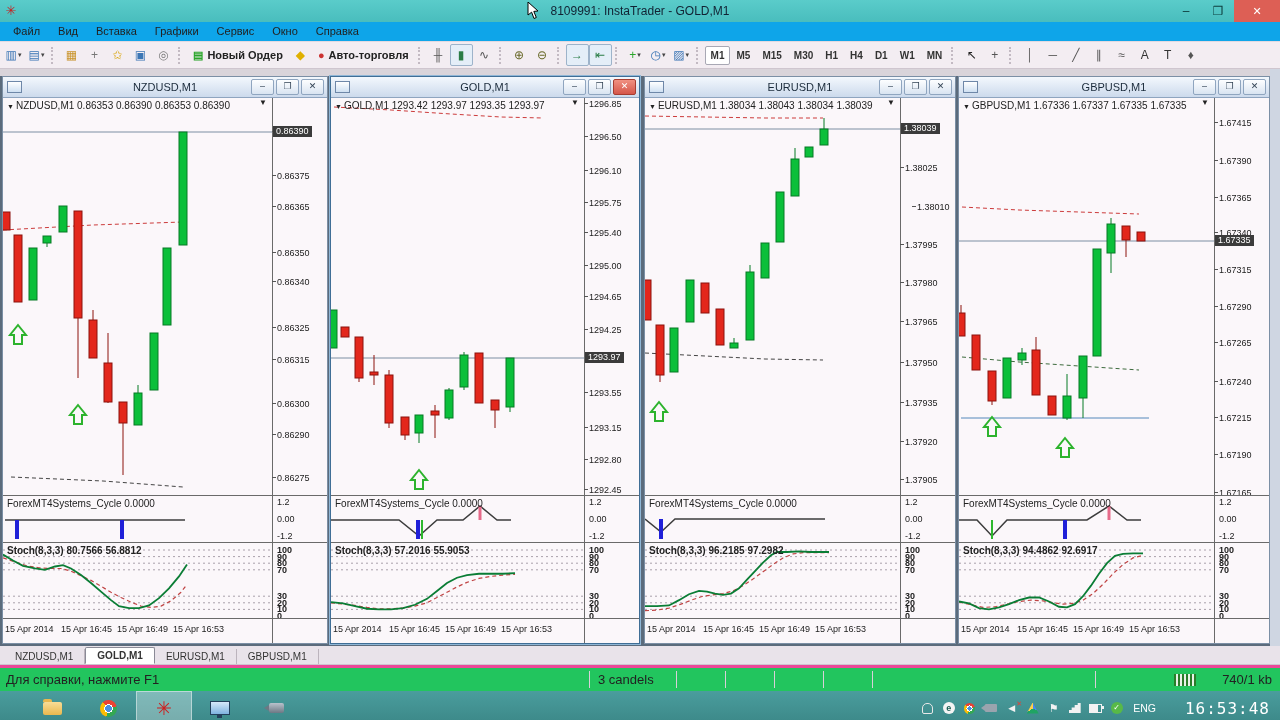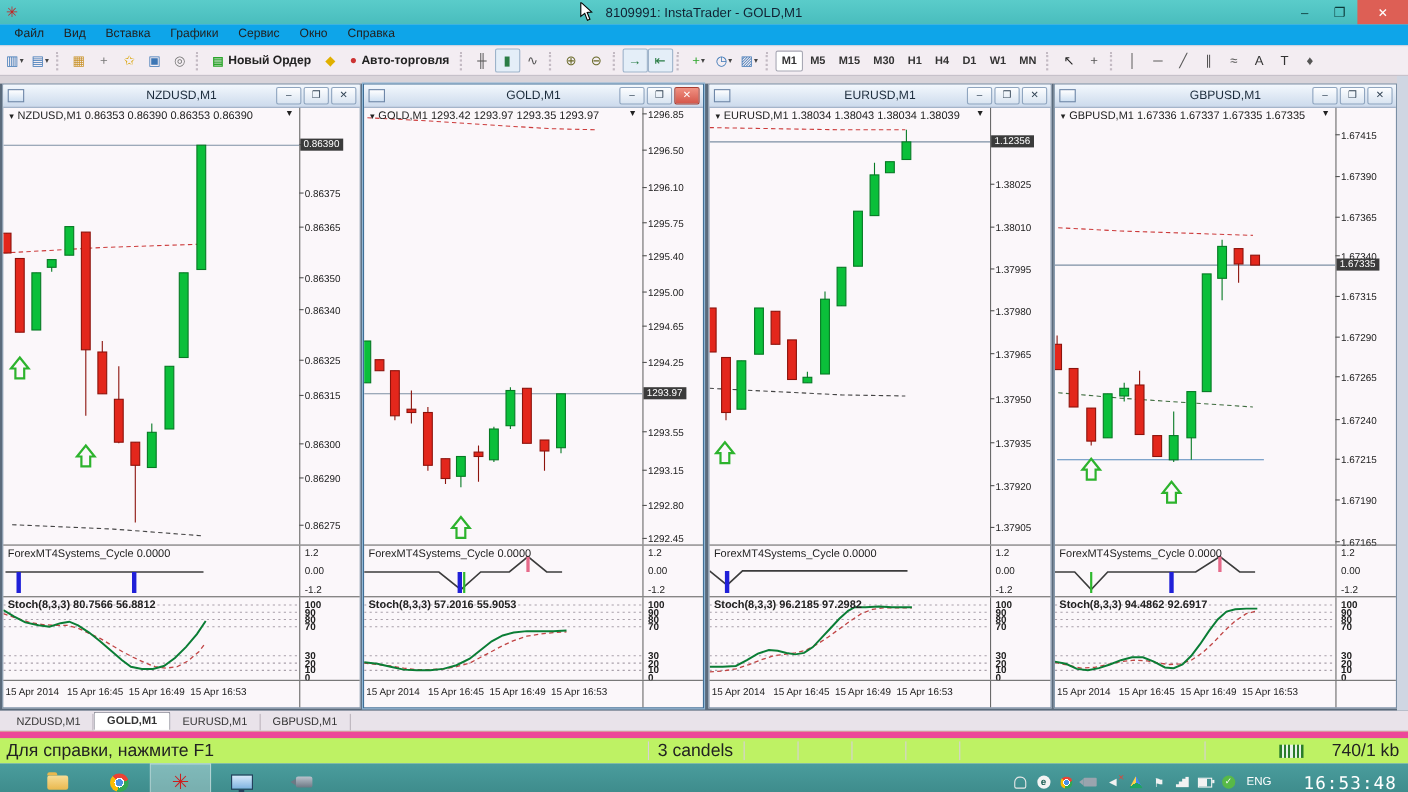--- a/index.html
+++ b/index.html
@@ -57,21 +57,21 @@
   .ohlc{position:absolute;top:2px;left:4px;font-size:10px;color:#222;z-index:3;white-space:nowrap;}
   .ohlc-caret{font-size:7px;color:#222;margin-right:2px;}
   .shift-marker{position:absolute;top:0;right:60px;color:#222;font-size:8px;z-index:3;}
   .ind-label{position:absolute;top:2px;left:4px;font-size:10px;color:#222;z-index:3;white-space:nowrap;}
   .time-labels span{position:absolute;top:5px;font-size:9px;color:#222;white-space:nowrap;}
   
   .tabbar{height:18px;background:#e9e3ea;display:flex;align-items:flex-end;padding-left:4px;border-bottom:1px solid #cfc6cf;}
   .tab{font-size:10px;color:#333;padding:2px 11px 2px;border-right:1px solid #bcb4bd;}
   .tab.active{background:#fff;border:1px solid #8a8a96;border-bottom:1px solid #fff;border-radius:2px 2px 0 0;font-weight:bold;}
   
-  .statusbar{height:23px;background:#bef264;display:flex;align-items:center;font-size:16px;color:#222;border-top:6px solid #ec4899;}
+  .statusbar{height:23px;background:#22c55e;display:flex;align-items:center;font-size:13px;color:#222;border-top:3px solid #ec4899;}
   .sb-help{width:583px;padding-left:6px;}
   .sb-cell{height:17px;border-left:1px solid #d8d0d8;display:flex;align-items:center;padding:0 8px;}
   .sb-candles{width:70px;}
   .sb-empty{width:32px;}
   .sb-last{margin-left:auto;width:168px;justify-content:flex-end;gap:26px;border-left:1px solid #d8d0d8;}
   .sb-bars{width:22px;height:12px;background:repeating-linear-gradient(90deg,#2a7d2a 0 2px,#e8f2e8 2px 4px);}
   
   .taskbar{height:34px;background:linear-gradient(#4a9d9d,#3b8787);display:flex;align-items:center;padding-left:24px;}
   .task-btn{width:56px;height:34px;display:flex;align-items:center;justify-content:center;}
   .task-btn.active{background:rgba(255,255,255,.30);box-shadow:inset 0 0 0 1px rgba(255,255,255,.45);}
@@ -532,29 +532,29 @@
                 <rect x="146" y="61" width="8" height="37" fill="#0bbf3a" stroke="#067a24"></rect>
                 <line x1="164" y1="49" x2="164" y2="59" stroke="#067a24"></line>
                 <rect x="160" y="49" width="8" height="10" fill="#0bbf3a" stroke="#067a24"></rect>
                 <line x1="179" y1="20" x2="179" y2="47" stroke="#067a24"></line>
                 <rect x="175" y="31" width="8" height="16" fill="#0bbf3a" stroke="#067a24"></rect>
                 <path d="M14 304 l8 10 h-4 v9 h-8 v-9 h-4 Z" fill="none" stroke="#2db32d" stroke-width="2"></path>
               </svg>
             </div>
           <div class="axis axis-main">
               <div class="tick" style="top: 65px;">1.38025</div>
-              <div class="tick" style="top: 104px;">1.38010</div>
+              <div class="tick" style="top: 104px; margin-left: 12px;">1.38010</div>
               <div class="tick" style="top: 142px;">1.37995</div>
               <div class="tick" style="top: 180px;">1.37980</div>
               <div class="tick" style="top: 219px;">1.37965</div>
               <div class="tick" style="top: 260px;">1.37950</div>
               <div class="tick" style="top: 300px;">1.37935</div>
               <div class="tick" style="top: 339px;">1.37920</div>
               <div class="tick" style="top: 377px;">1.37905</div>
-              <div class="plabel" style="top: 25px;">1.12356</div>
+              <div class="plabel" style="top: 25px;">1.38039</div>
             </div>
         </div>
         <div class="pane pane-cycle">
           <div class="ind-label">ForexMT4Systems_Cycle 0.0000</div>
           <div class="plot">
               <svg class="plot-svg svg-cycle">
                 <polyline points="0,23 16,36 30,23 180,23" fill="none" stroke="#3c3c3c" stroke-width="1.5"></polyline>
                 <line x1="16" y1="23" x2="16" y2="43" stroke="#2020d8" stroke-width="4"></line>
               </svg>
             </div>

